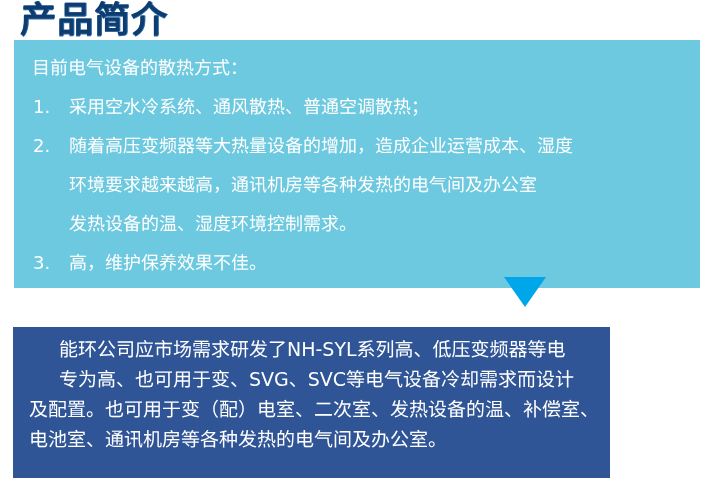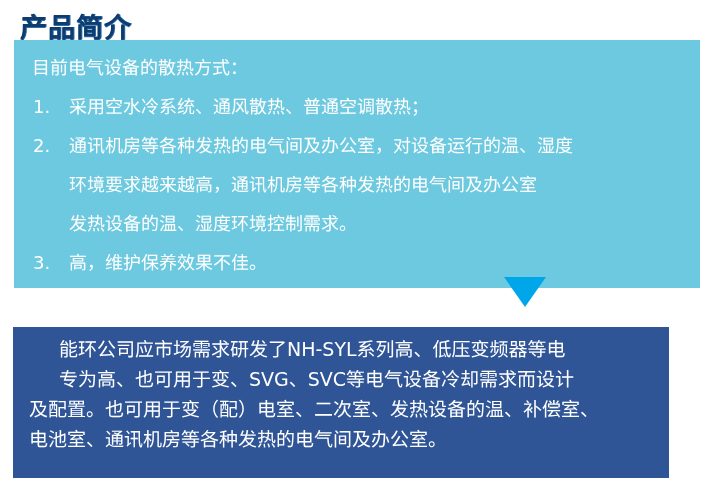--- a/index.html
+++ b/index.html
@@ -20,30 +20,29 @@
     position: absolute;
     inset: 0;
     background: #ffffff;
   }
 
   
   .page-title {
     position: absolute;
     left: 20px;
     top: 2px;
-    font-size: 27px;
+    font-size: 36px;
     font-weight: bold;
     letter-spacing: 1px;
     color: #0E3C6E;
     text-shadow:
        1px 0 0 #2E6DA8,
        0 1px 0 #2E6DA8;
     line-height: 36px;
     white-space: nowrap;
-    margin-top: 8px;
   }
 
   
   .teal-panel {
     position: absolute;
     left: 14px;
     top: 40px;
     width: 686px;
     height: 248px;
     background: #6CC9DF;
@@ -96,21 +95,21 @@
     border-left: 21px solid transparent;
     border-right: 21px solid transparent;
     border-top: 30px solid #00A6EA;
   }
 
   
   .blue-panel {
     position: absolute;
     left: 13px;
     top: 327px;
-    width: 656px;
+    width: 597px;
     height: 151px;
     background: #2F5596;
   }
   .blue-inner {
     position: absolute;
     left: 16px;
     top: 7px;
     right: 8px;
   }
   .blue-para {
@@ -137,21 +136,21 @@
       <div class="teal-heading">目前电气设备的散热方式：</div>
       <ul class="teal-list">
 
         <li>
           <span class="num">1.</span>
           <span class="txt">采用空水冷系统、通风散热、普通空调散热；</span>
         </li>
 
         <li>
           <span class="num">2.</span>
-          <span class="txt">通讯机房等各种发热的电气间及办公室，对设备运行的温、湿度</span>
+          <span class="txt">随着高压变频器等大热量设备的增加，造成企业运营成本、湿度</span>
           <span class="txt">环境要求越来越高，通讯机房等各种发热的电气间及办公室</span>
           <span class="txt">发热设备的温、湿度环境控制需求。</span>
         </li>
 
         <li>
           <span class="num">3.</span>
           <span class="txt">高，维护保养效果不佳。</span>
           <span class="txt">传统散热需要大量的人力来维护系统运行，造成企业运营成本</span>
         </li>
 

